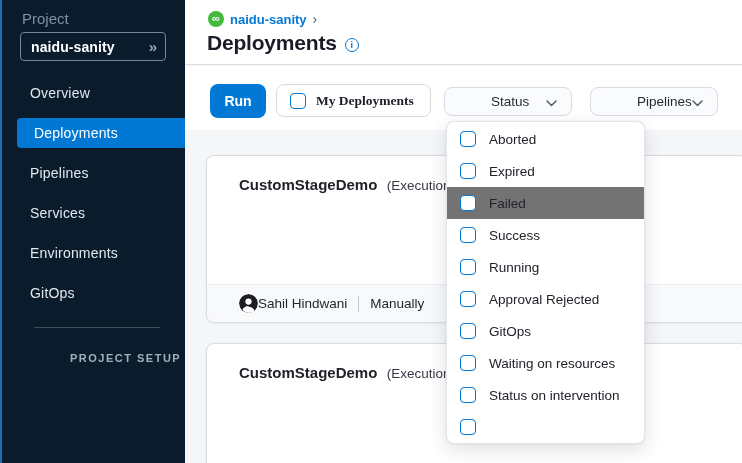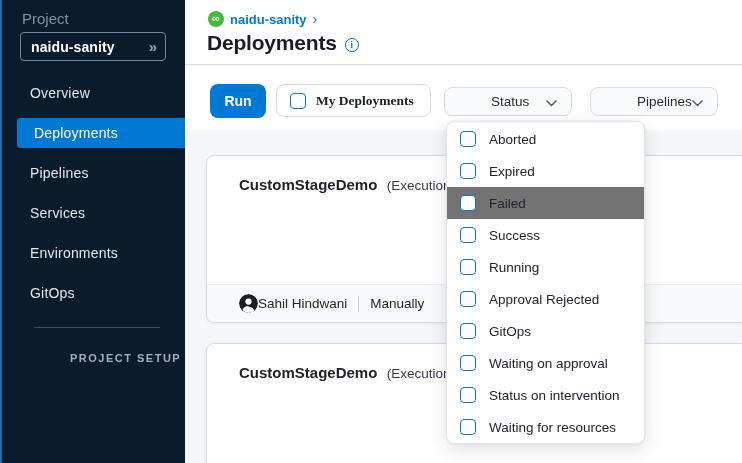--- a/index.html
+++ b/index.html
@@ -239,25 +239,24 @@
     <div class="menu-item">
       <span class="checkbox"></span>
       <span class="menu-item-label">Approval Rejected</span>
     </div>
     <div class="menu-item">
       <span class="checkbox"></span>
       <span class="menu-item-label">GitOps</span>
     </div>
     <div class="menu-item">
       <span class="checkbox"></span>
-      <span class="menu-item-label">Waiting on approval</span>
+      <span class="menu-item-label">Waiting on resources</span>
     </div>
     <div class="menu-item">
       <span class="checkbox"></span>
       <span class="menu-item-label">Status on intervention</span>
     </div>
     <div class="menu-item">
       <span class="checkbox"></span>
-      <span class="menu-item-label">Waiting for resources</span>
     </div>
   </div>
 
 </div>
 
 </body></html>

